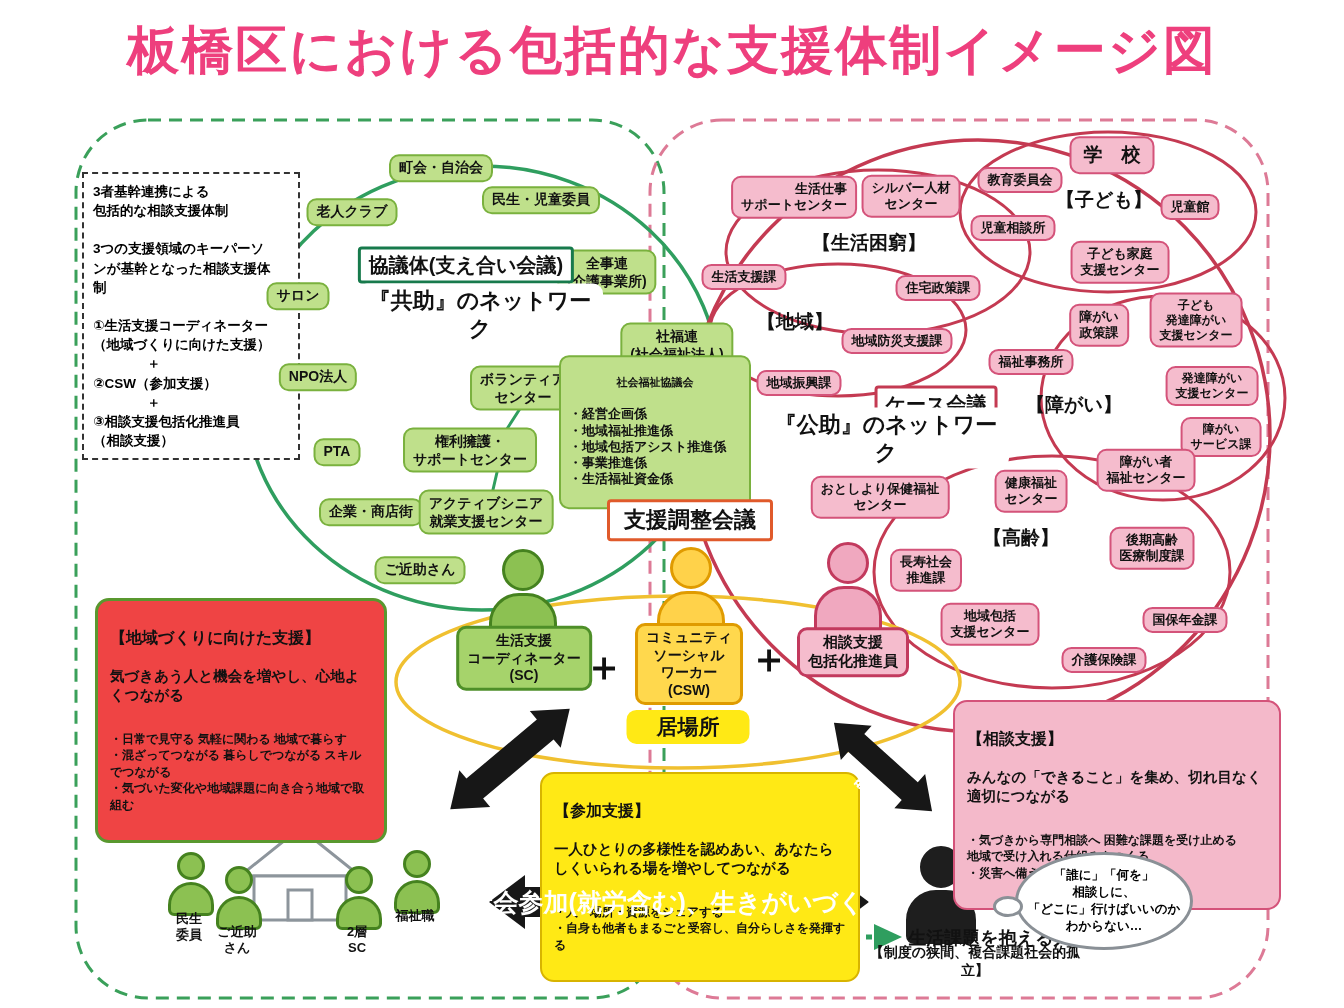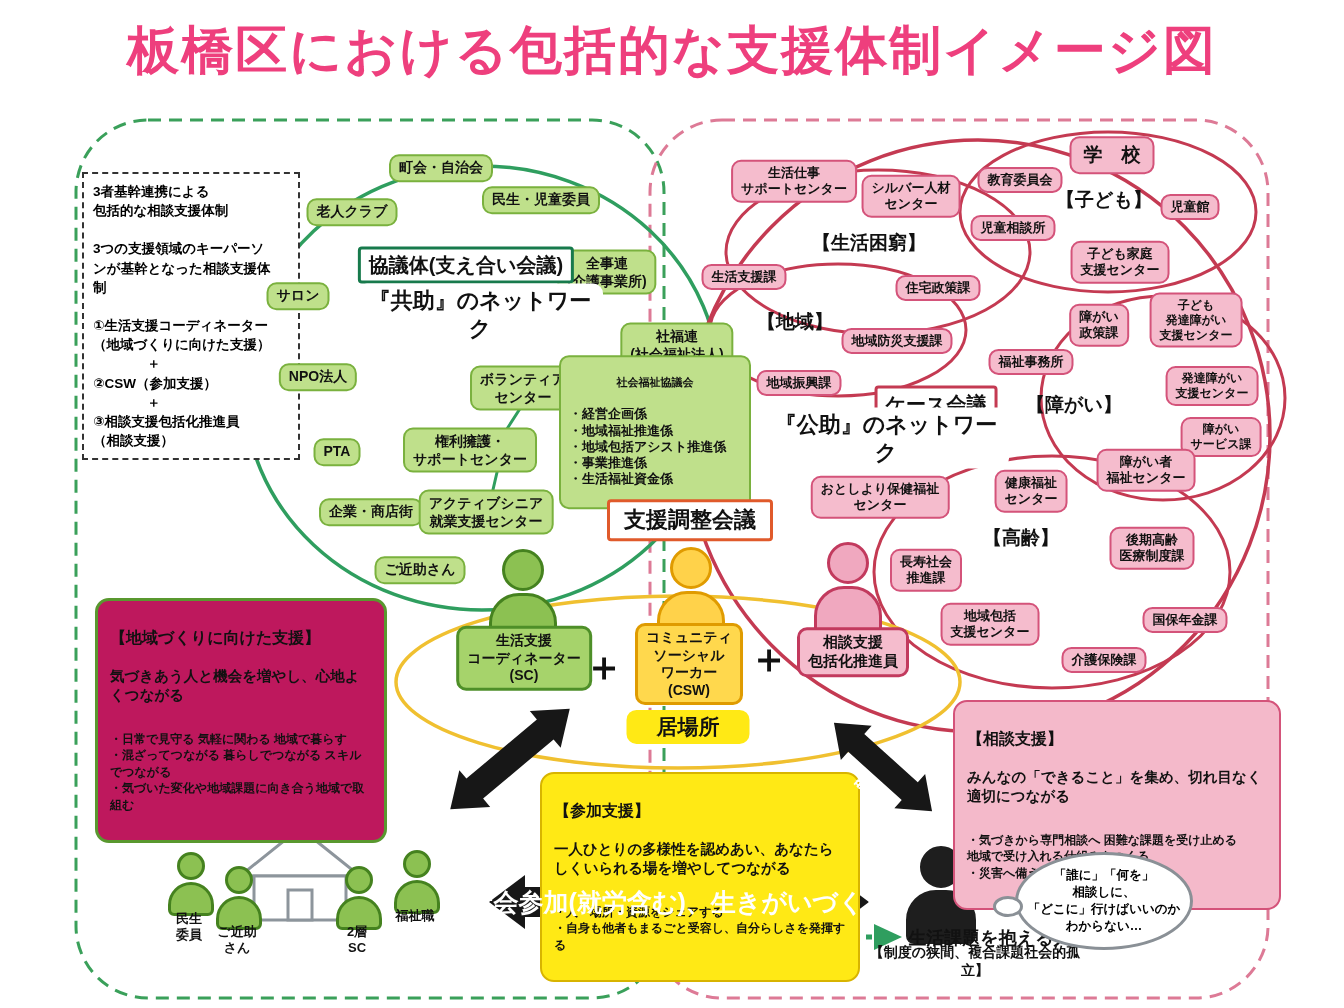--- a/index.html
+++ b/index.html
@@ -108,21 +108,21 @@
     <div>・経営企画係
 ・地域福祉推進係
 ・地域包括アシスト推進係
 ・事業推進係
 ・生活福祉資金係</div>
   </div>
 
   <div class="node wbox" style="left:466px;top:265px;border:3px solid #177a4c;font-size:20px;border-radius:4px;">協議体(支え合い会議)</div>
   <div class="node wbox plain" style="left:480px;top:314px;background:#fff;font-size:22px;">『共助』のネットワーク</div>
 
-  <div class="node pnode" style="left:794px;top:181px;">生活仕事
+  <div class="node pnode" style="left:794px;top:197px;text-align:right;">生活仕事
 サポートセンター</div>
   <div class="node pnode" style="left:911px;top:196px;">シルバー人材
 センター</div>
   <div class="node pnode" style="left:1020px;top:180px;">教育委員会</div>
   <div class="node pnode" style="left:1112px;top:155px;font-size:19px;padding:5px 12px;">学　校</div>
   <div class="node pnode" style="left:1190px;top:207px;">児童館</div>
   <div class="node pnode" style="left:1013px;top:228px;">児童相談所</div>
   <div class="node pnode" style="left:1120px;top:262px;">子ども家庭
 支援センター</div>
   <div class="node pnode" style="left:744px;top:277px;">生活支援課</div>
@@ -183,21 +183,21 @@
   <div class="node rolebox" style="left:689px;top:664px;background:#ffd84d;border:3px solid #df9b00;font-size:14px;">コミュニティ
 ソーシャル
 ワーカー
 (CSW)</div>
   <div class="node rolebox" style="left:853px;top:652px;background:#f5bccd;border:3px solid #c23a5e;font-size:15px;">相談支援
 包括化推進員</div>
   <div class="node plain" style="left:604px;top:666px;font-size:40px;font-weight:900;z-index:3;">＋</div>
   <div class="node plain" style="left:769px;top:658px;font-size:40px;font-weight:900;z-index:3;">＋</div>
   <div class="node" style="left:688px;top:727px;background:#ffe915;border:none;font-size:21px;padding:4px 30px;z-index:3;">居場所</div>
 
-  <div class="sbox" style="left:95px;top:598px;width:262px;background:#be185d;border:3px solid #59982f;">
+  <div class="sbox" style="left:95px;top:598px;width:262px;background:#ef4444;border:3px solid #59982f;">
     <div class="t">【地域づくりに向けた支援】</div>
     <div class="l">気づきあう人と機会を増やし、心地よくつながる</div>
     <div class="b">・日常で見守る 気軽に関わる 地域で暮らす
 ・混ざってつながる 暮らしでつながる スキルでつながる
 ・気づいた変化や地域課題に向き合う地域で取組む</div>
   </div>
   <div class="sbox" style="left:540px;top:772px;width:292px;background:#ffe915;border:2px solid #d8b400;">
     <div class="t">【参加支援】</div>
     <div class="l">一人ひとりの多様性を認めあい、あなたらしくいられる場を増やしてつながる</div>
     <div class="b">・人・場所・資源をシェアする

